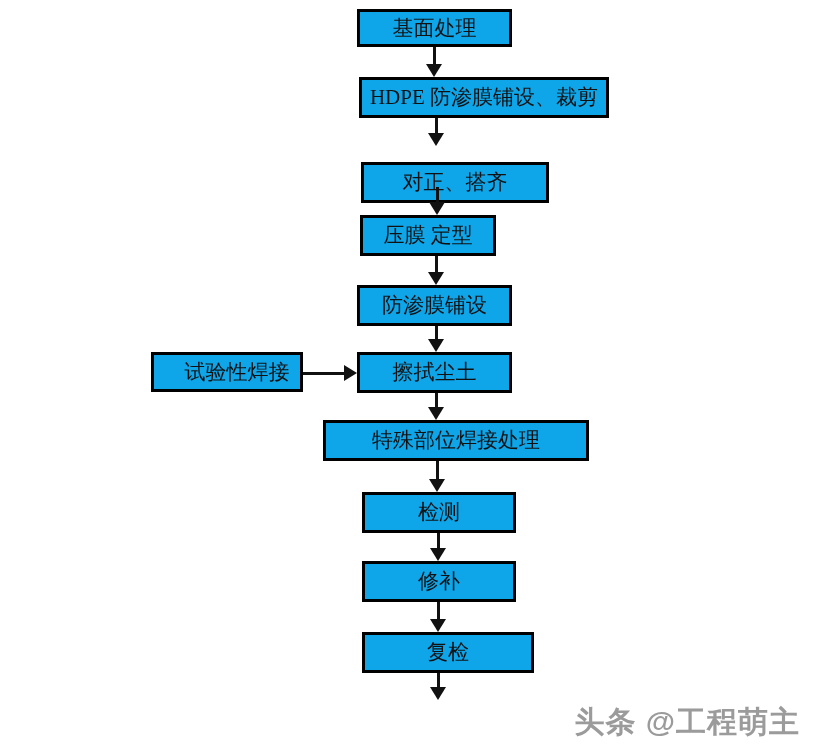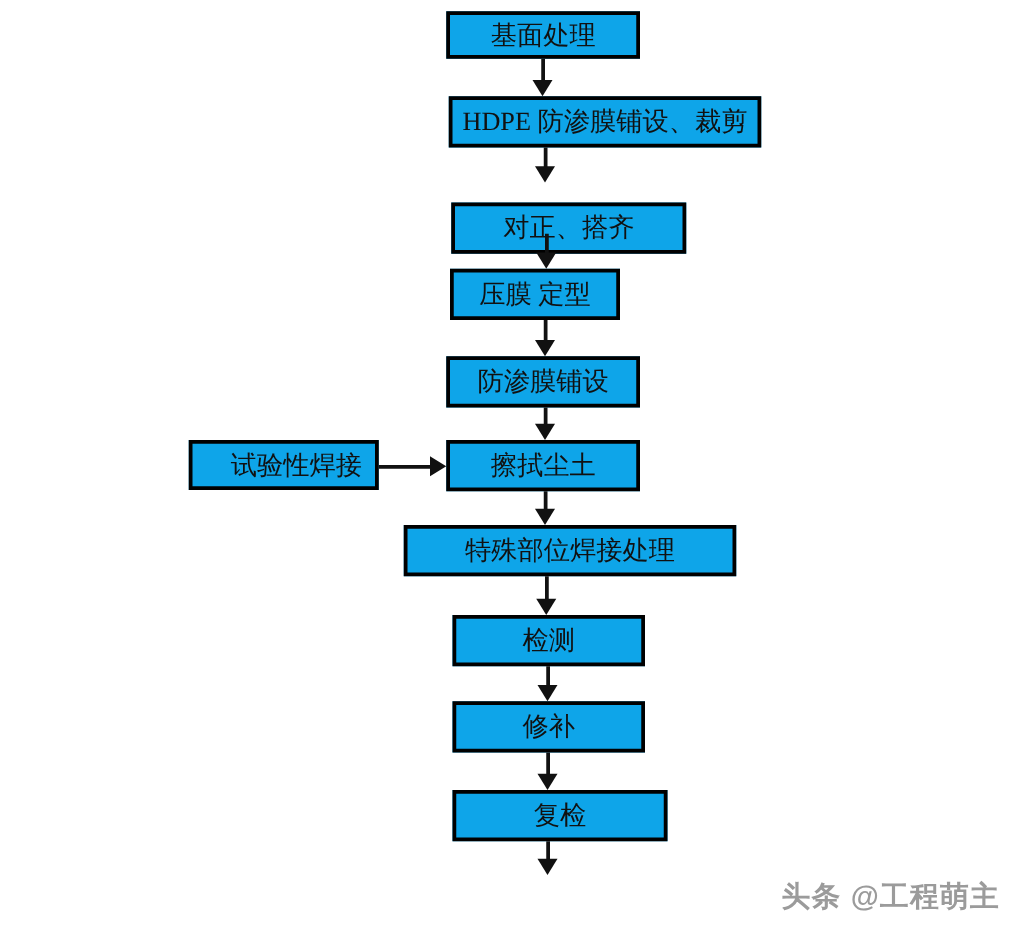--- a/index.html
+++ b/index.html
@@ -47,21 +47,21 @@
     border-top: 8px solid transparent;
     border-bottom: 8px solid transparent;
     border-left: 13px solid #111111;
   }
   .watermark {
     position: absolute;
     top: 702px;
     right: 18px;
     font-family: "Liberation Sans", "DejaVu Sans", sans-serif;
     font-weight: bold;
-    font-size: 23px;
+    font-size: 30px;
     color: #9b9b9b;
     letter-spacing: 1px;
     text-shadow: 1px 1px 0 #ffffff, 2px 2px 1px rgba(255,255,255,0.85);
   }
 </style>
 </head>
 <body>
 
 <div class="canvas">
 

